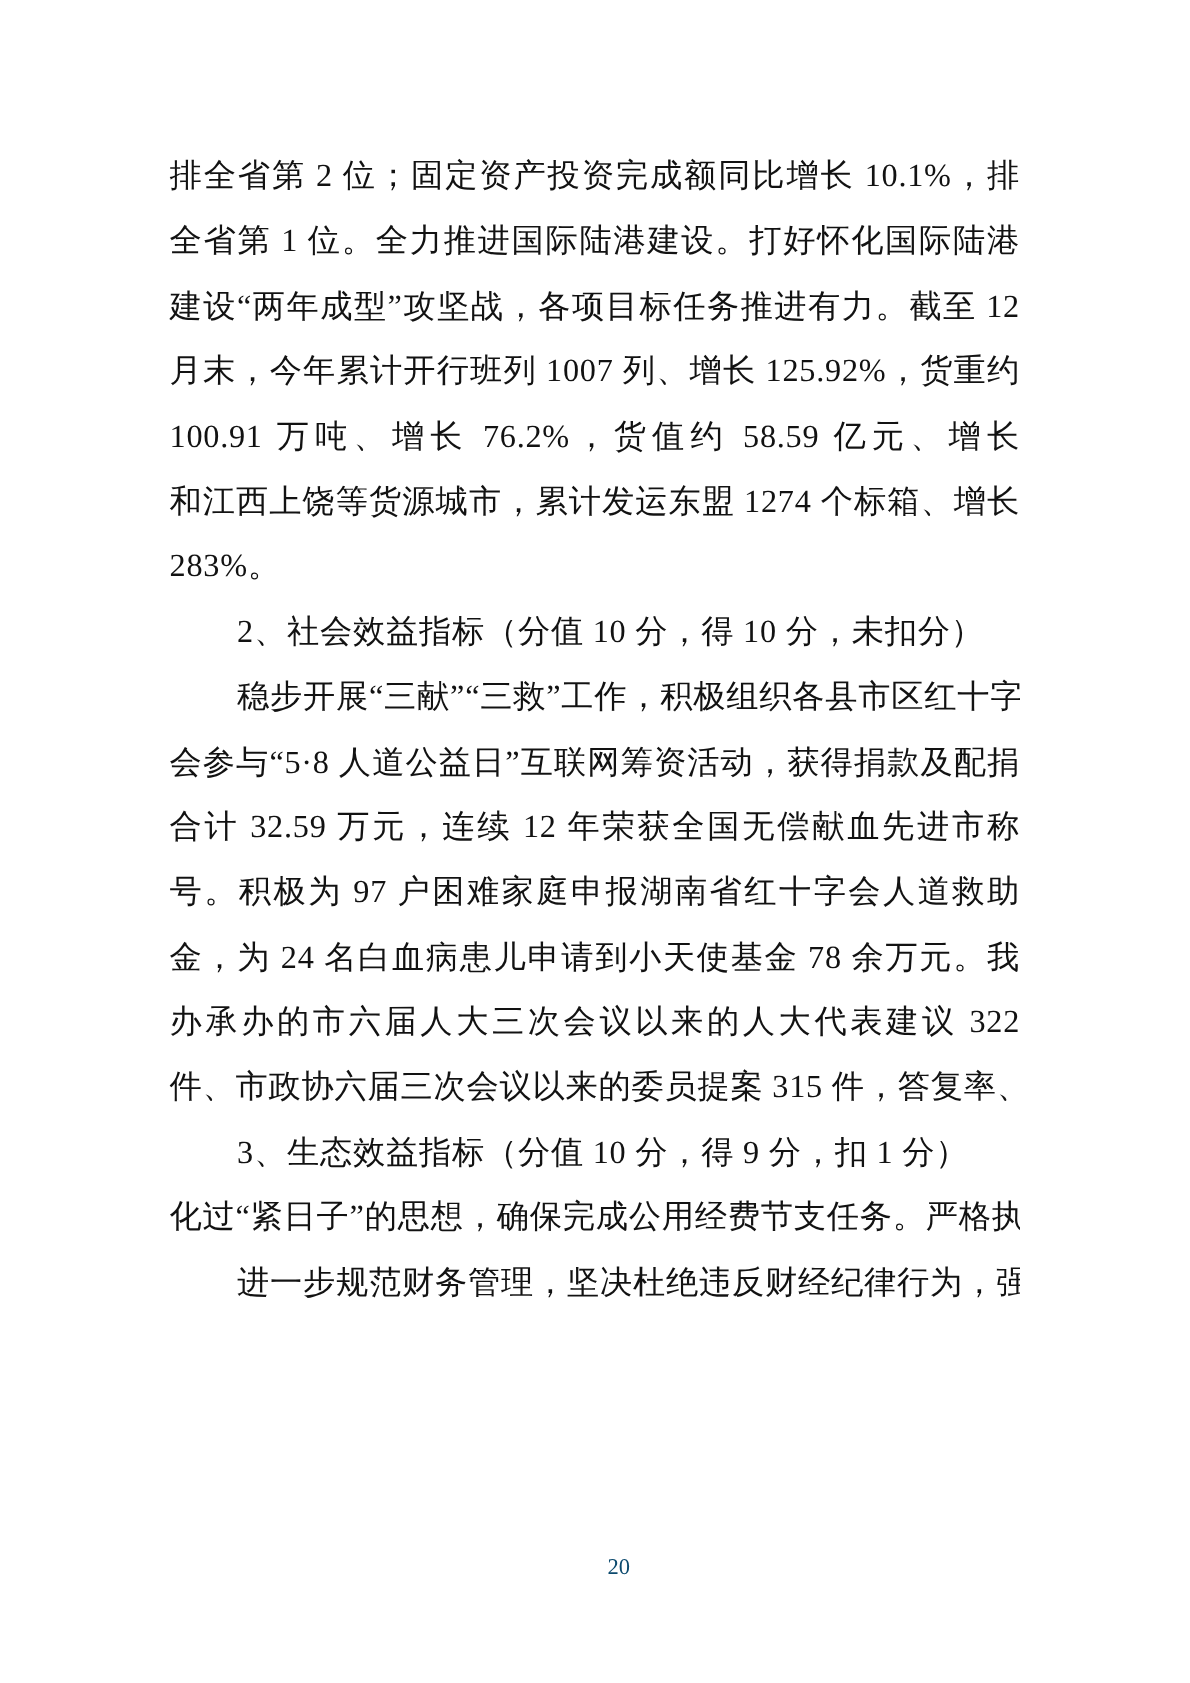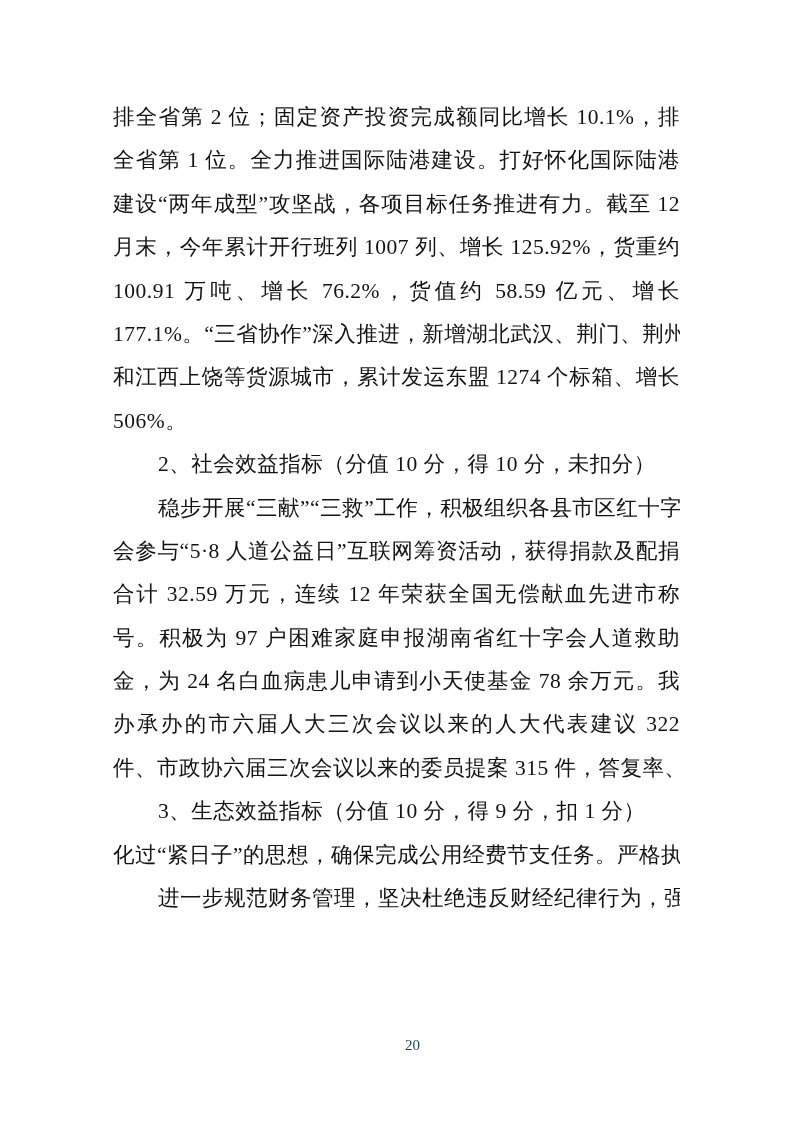--- a/index.html
+++ b/index.html
@@ -55,23 +55,22 @@
 <body>
 
 <div class="page">
   <div class="content">
 
     <div class="line">排全省第 2 位；固定资产投资完成额同比增长 10.1%，排</div>
     <div class="line">全省第 1 位。全力推进国际陆港建设。打好怀化国际陆港</div>
     <div class="line">建设“两年成型”攻坚战，各项目标任务推进有力。截至 12</div>
     <div class="line">月末，今年累计开行班列 1007 列、增长 125.92%，货重约</div>
     <div class="line">100.91 万吨、增长 76.2%，货值约 58.59 亿元、增长</div>
-    <div class="line">177.1%。“三省协作”深入推进，新增湖北武汉、荆门、荆州</div>
     <div class="line">和江西上饶等货源城市，累计发运东盟 1274 个标箱、增长</div>
-    <div class="line left-last">506%。</div>
+    <div class="line left-last">283%。</div>
 
     <div class="line left-last indent">2、社会效益指标（分值 10 分，得 10 分，未扣分）</div>
 
     <div class="line indent">稳步开展“三献”“三救”工作，积极组织各县市区红十字</div>
     <div class="line">会参与“5·8 人道公益日”互联网筹资活动，获得捐款及配捐</div>
     <div class="line">合计 32.59 万元，连续 12 年荣获全国无偿献血先进市称</div>
     <div class="line">号。积极为 97 户困难家庭申报湖南省红十字会人道救助</div>
     <div class="line">金，为 24 名白血病患儿申请到小天使基金 78 余万元。我</div>
     <div class="line">办承办的市六届人大三次会议以来的人大代表建议 322</div>
     <div class="line">件、市政协六届三次会议以来的委员提案 315 件，答复率、</div>

